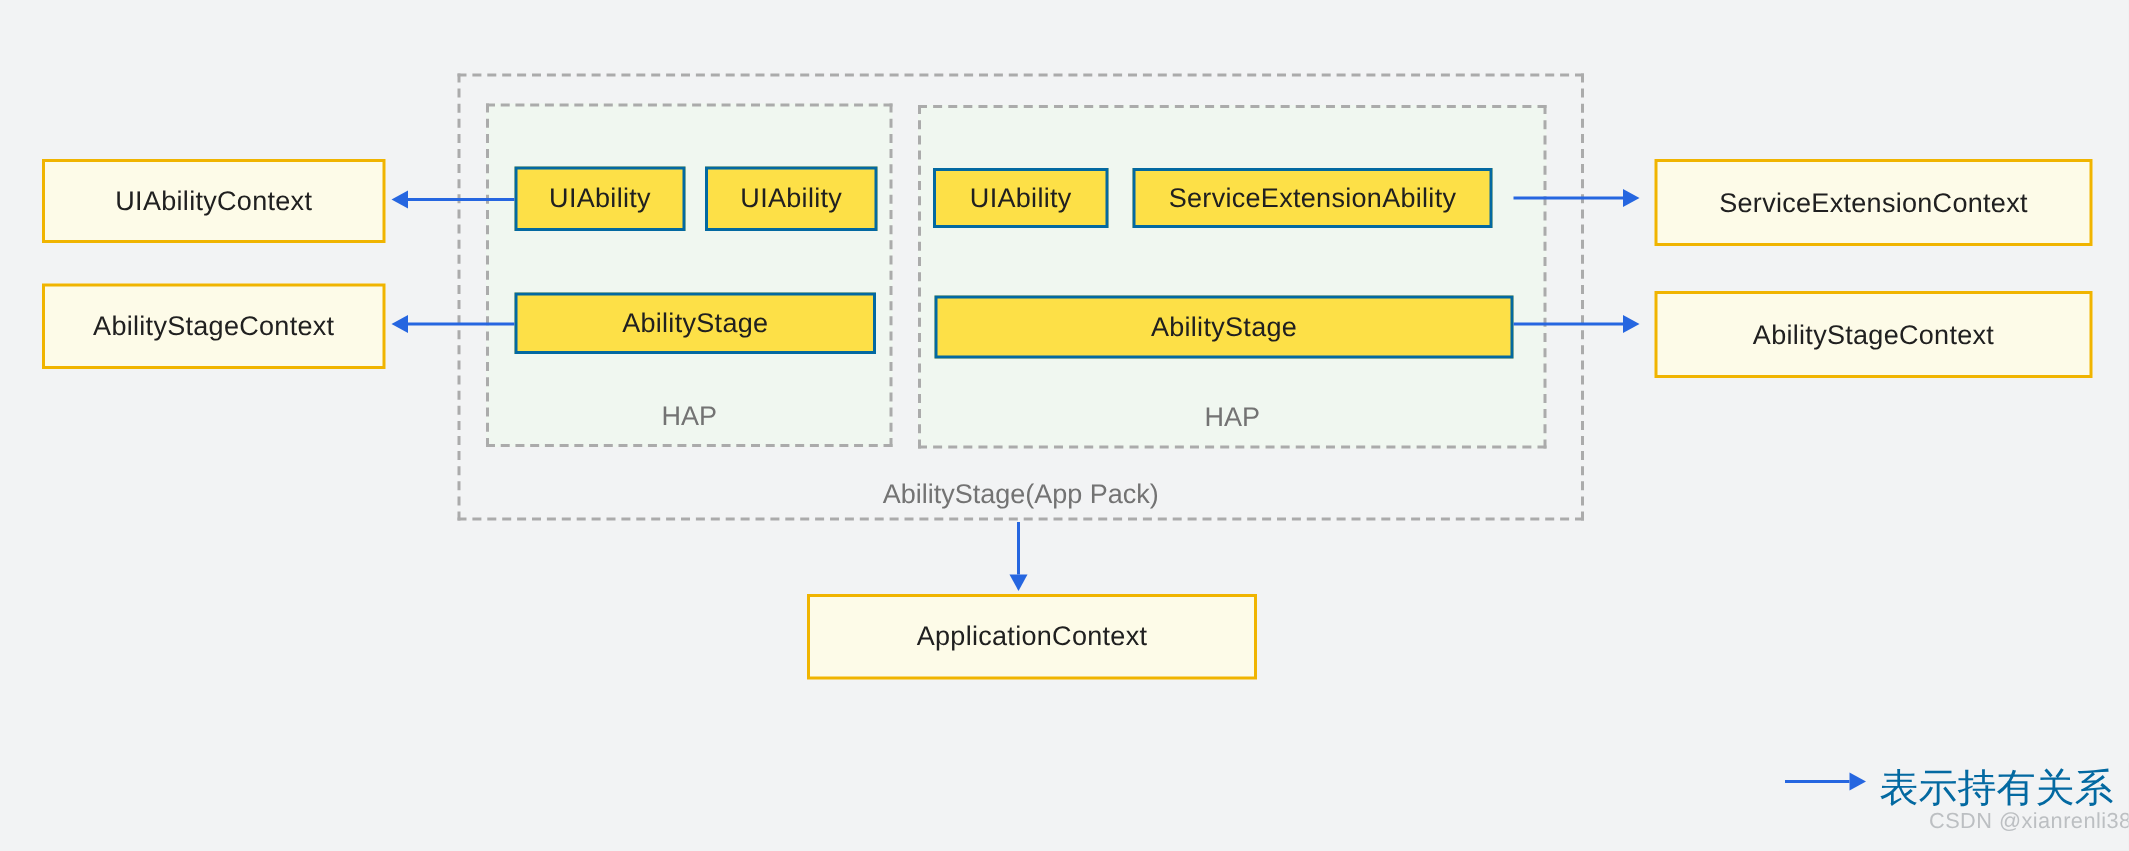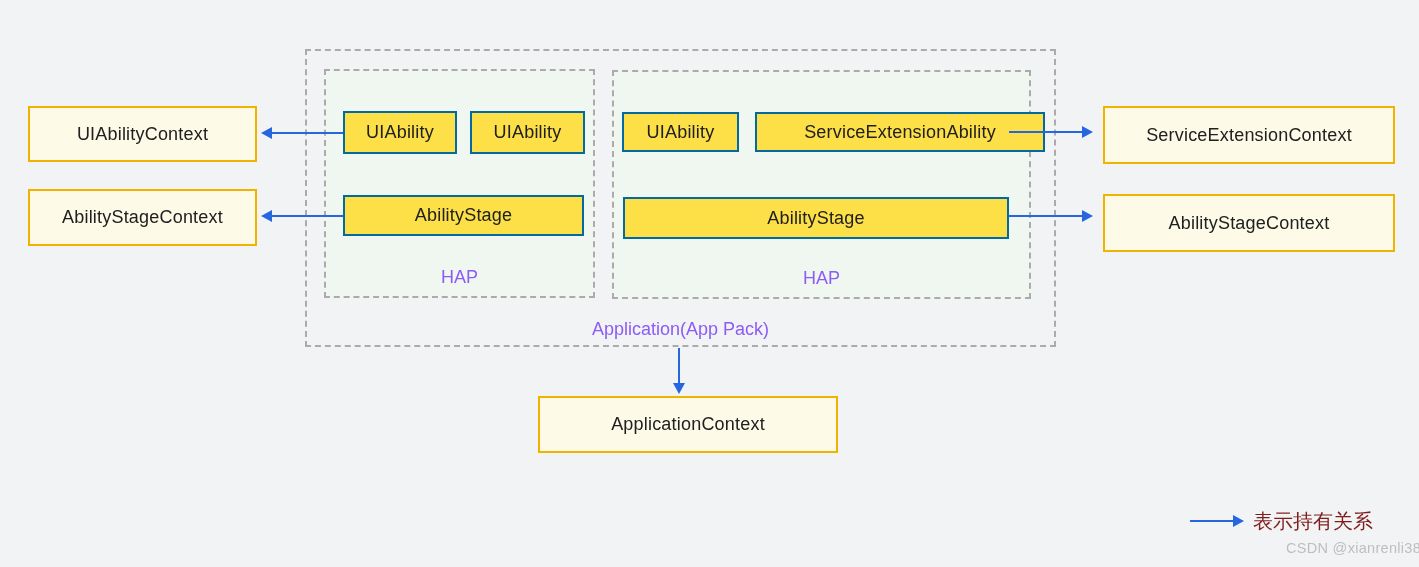--- a/index.html
+++ b/index.html
@@ -34,21 +34,21 @@
     position: absolute;
     box-sizing: border-box;
     border: 2px dashed #ababab;
   }
   .hap { background: #f0f7f0; }
   .clabel {
     position: absolute;
     left: 0; right: 0;
     text-align: center;
     font-size: 18px;
-    color: #8b5cf6;
+    color: #737373;
     white-space: nowrap;
   }
   .hap .clabel { bottom: 8px; }
   #outer .clabel { bottom: 5px; }
 
   
   .arrow-h { position: absolute; display: flex; align-items: center; }
   .arrow-h .shaft { flex: 1; height: 2px; background: #2666e0; }
   .tri-left  { width: 0; height: 0; border: 6px solid transparent; border-left: none;  border-right: 11px solid #2666e0; }
   .tri-right { width: 0; height: 0; border: 6px solid transparent; border-right: none; border-left: 11px solid #2666e0; }
@@ -64,53 +64,53 @@
   #ctx-app     { left: 538px;  top: 396px; width: 300px; height: 57px; }
 
   #outer { left: 305px; top: 49px;  width: 751px; height: 298px; }
   #hap1  { left: 324px; top: 69px;  width: 271px; height: 229px; }
   #hap2  { left: 612px; top: 70px;  width: 419px; height: 229px; }
 
   #u1a { left: 343px; top: 111px; width: 114px; height: 43px; }
   #u1b { left: 470px; top: 111px; width: 115px; height: 43px; }
   #st1 { left: 343px; top: 195px; width: 241px; height: 41px; }
   #u2  { left: 622px; top: 112px; width: 117px; height: 40px; }
-  #sea { left: 755px; top: 112px; width: 290px; height: 40px; }
+  #sea { left: 755px; top: 112px; width: 240px; height: 40px; }
   #st2 { left: 623px; top: 197px; width: 386px; height: 42px; }
 
   #a1 { left: 261px;  top: 127px; width: 82px; height: 12px; }
   #a2 { left: 261px;  top: 210px; width: 82px; height: 12px; }
   #a3 { left: 1009px; top: 126px; width: 84px; height: 12px; }
   #a4 { left: 1009px; top: 210px; width: 84px; height: 12px; }
   #a5 { left: 673px;  top: 348px; width: 12px; height: 46px; }
 
   #legend-arrow { left: 1190px; top: 515px; width: 54px; height: 12px; }
   #legend-label {
     position: absolute;
     left: 1253px; top: 508px;
-    font-size: 20px;
-    color: #7f1d1d;
+    font-size: 26px;
+    color: #0369a1;
     white-space: nowrap;
   }
   #watermark {
     position: absolute;
     left: 1286px; top: 540px;
     font-size: 14.5px;
     color: #bcbfc2;
     letter-spacing: 0.3px;
     white-space: nowrap;
   }
 </style>
 </head>
 <body>
 
 <div class="stage">
 
   <div class="dashed" id="outer">
-    <div class="clabel">Application(App Pack)</div>
+    <div class="clabel">AbilityStage(App Pack)</div>
   </div>
 
   <div class="dashed hap" id="hap1">
     <div class="clabel">HAP</div>
   </div>
   <div class="dashed hap" id="hap2">
     <div class="clabel">HAP</div>
   </div>
 
   <div class="box bbox" id="u1a">UIAbility</div>

